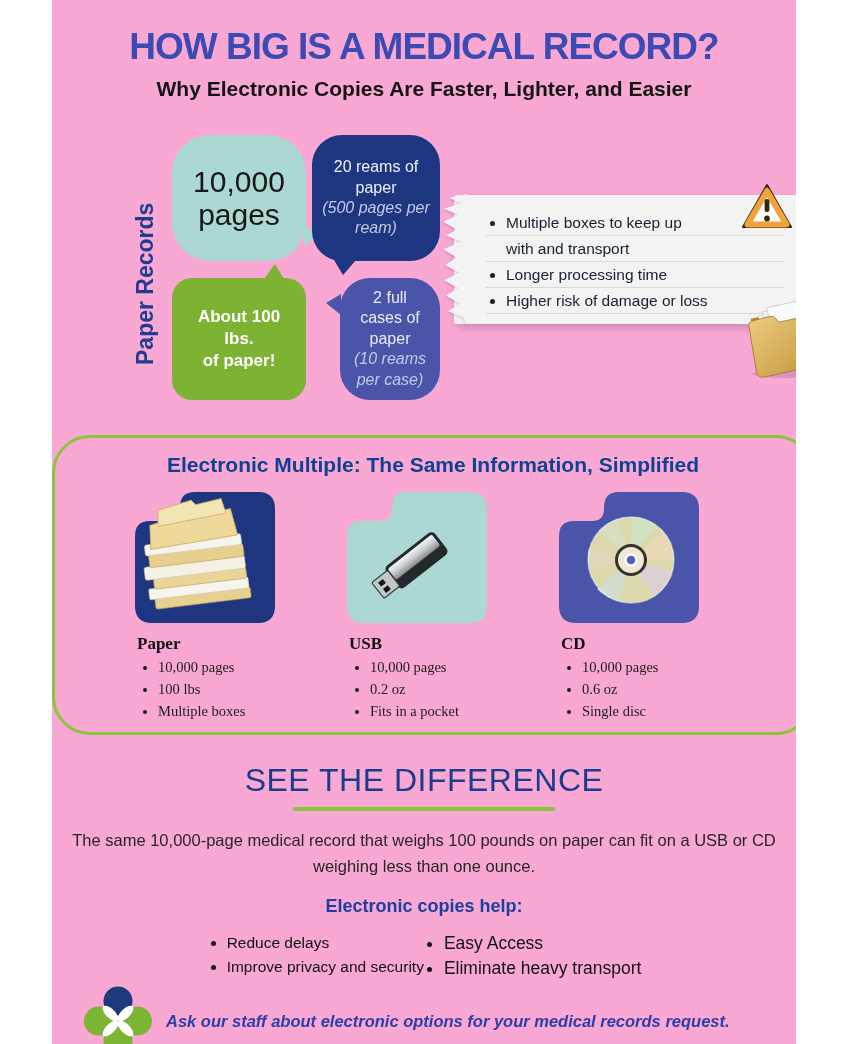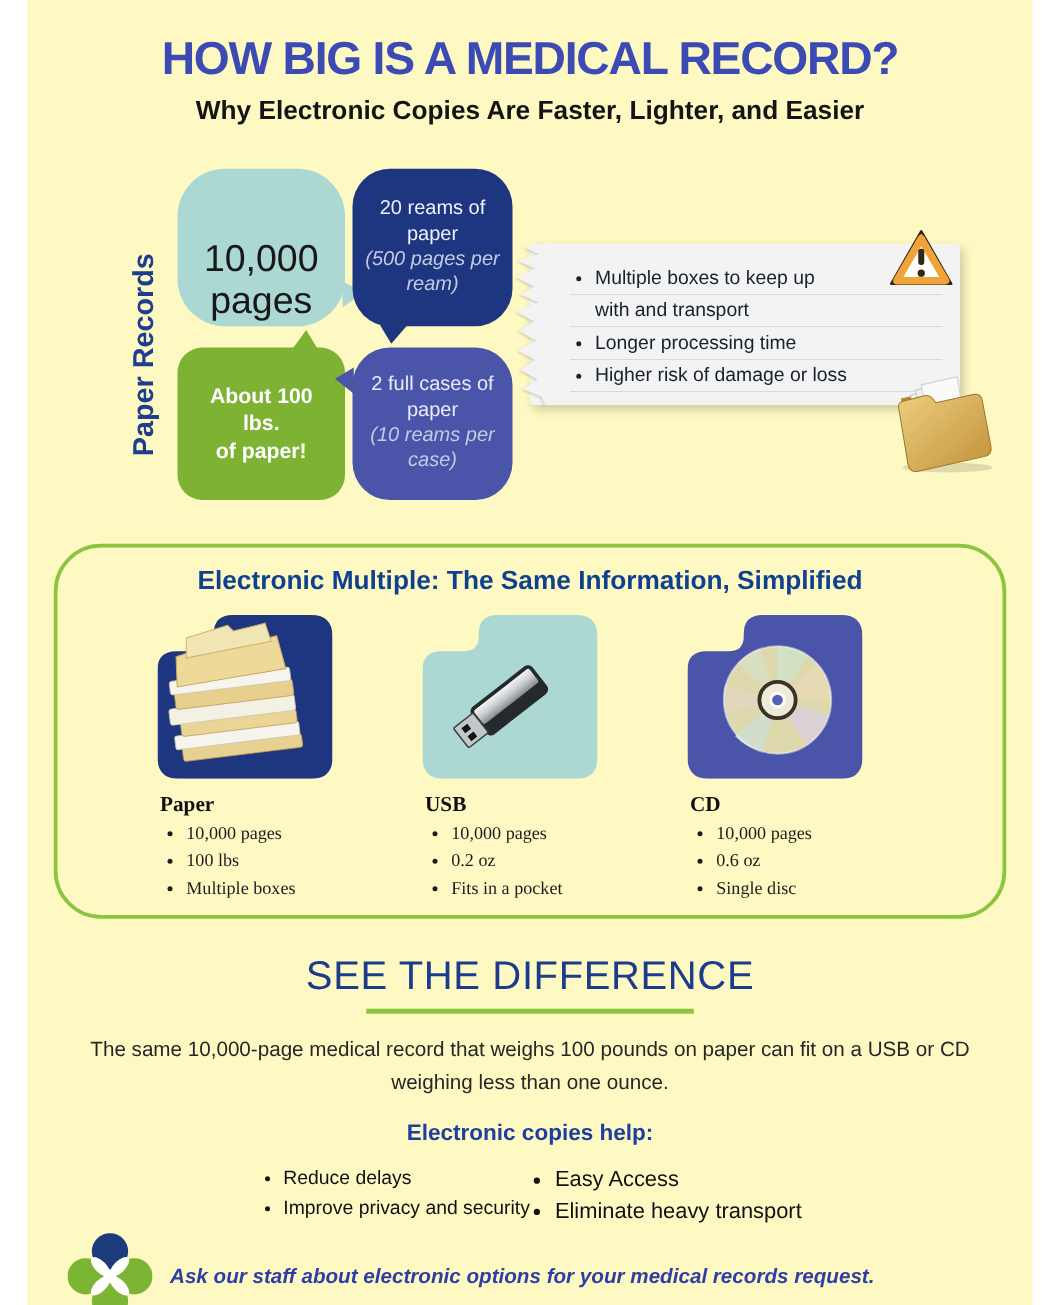--- a/index.html
+++ b/index.html
@@ -1,21 +1,21 @@
 <!DOCTYPE html>
 <html><head>
 <meta charset="utf-8">
 <style>
   * { box-sizing: border-box; margin: 0; padding: 0; }
   html,body { background:#fff; }
   .page {
     position: relative;
-    width: 804px; height: 1044px;
+    width: 744px; height: 1044px;
     margin: 0 auto;
-    background: #fef9c3;
+    background: #f9a8d4;
     font-family: "Liberation Sans", sans-serif;
     overflow: hidden;
   }
   
   .main-title {
     margin-top: 26px;
     text-align: center;
     font-size: 37px; font-weight: 800; letter-spacing: -1px;
     color: #3c4bb3; white-space: nowrap;
   }
@@ -38,26 +38,26 @@
     grid-template-columns: 134px 128px;
     grid-template-rows: 126px 122px;
     column-gap: 6px; row-gap: 17px;
   }
   .bubble {
     position: relative;
     display: flex; flex-direction: column;
     align-items: center; justify-content: center;
     text-align: center; padding: 4px 10px;
   }
-  .b-teal   { background:#abd8d2; border-radius: 38px; color:#181818;justify-content:flex-end; }
+  .b-teal   { background:#abd8d2; border-radius: 38px; color:#181818; }
   .b-teal .big { font-size: 30px; line-height: 1.1; font-weight: 400; display:block; }
   .b-navy   { background:#1e3580; border-radius: 30px; color:#edf1f9; font-size:16px; line-height:1.28; }
   .b-green  { background:#7db233; border-radius: 20px; color:#ffffff; font-weight:700; font-size:17px; line-height:1.3; }
   .b-green span { display:block; }
-  .b-purple { background:#4a55a9; border-radius: 30px; color:#e9ebf7; font-size:16px; line-height:1.28; }
+  .b-purple { background:#4a55a9; border-radius: 30px; color:#e9ebf7; font-size:16px; line-height:1.28;margin-left:28px; }
   .lt { font-style: italic; color: #c2cbe4; }
   .bubble::after { content:""; position:absolute; width:0; height:0; }
   .b-teal::after   { right:-15px; top:90px;  border-left:17px solid #abd8d2; border-top:9px solid transparent; border-bottom:12px solid transparent; }
   .b-navy::after   { bottom:-14px; left:22px; border-top:15px solid #1e3580; border-left:9px solid transparent; border-right:13px solid transparent; }
   .b-green::after  { top:-14px; right:22px;  border-bottom:15px solid #7db233; border-left:11px solid transparent; border-right:9px solid transparent; }
   .b-purple::after { left:-14px; top:16px;   border-right:15px solid #4a55a9; border-top:9px solid transparent; border-bottom:12px solid transparent; }
   
   .note {
     position: absolute; left: 402px; top: 72px; width: 344px;
     background: #f3f3f4; border-radius: 3px;

